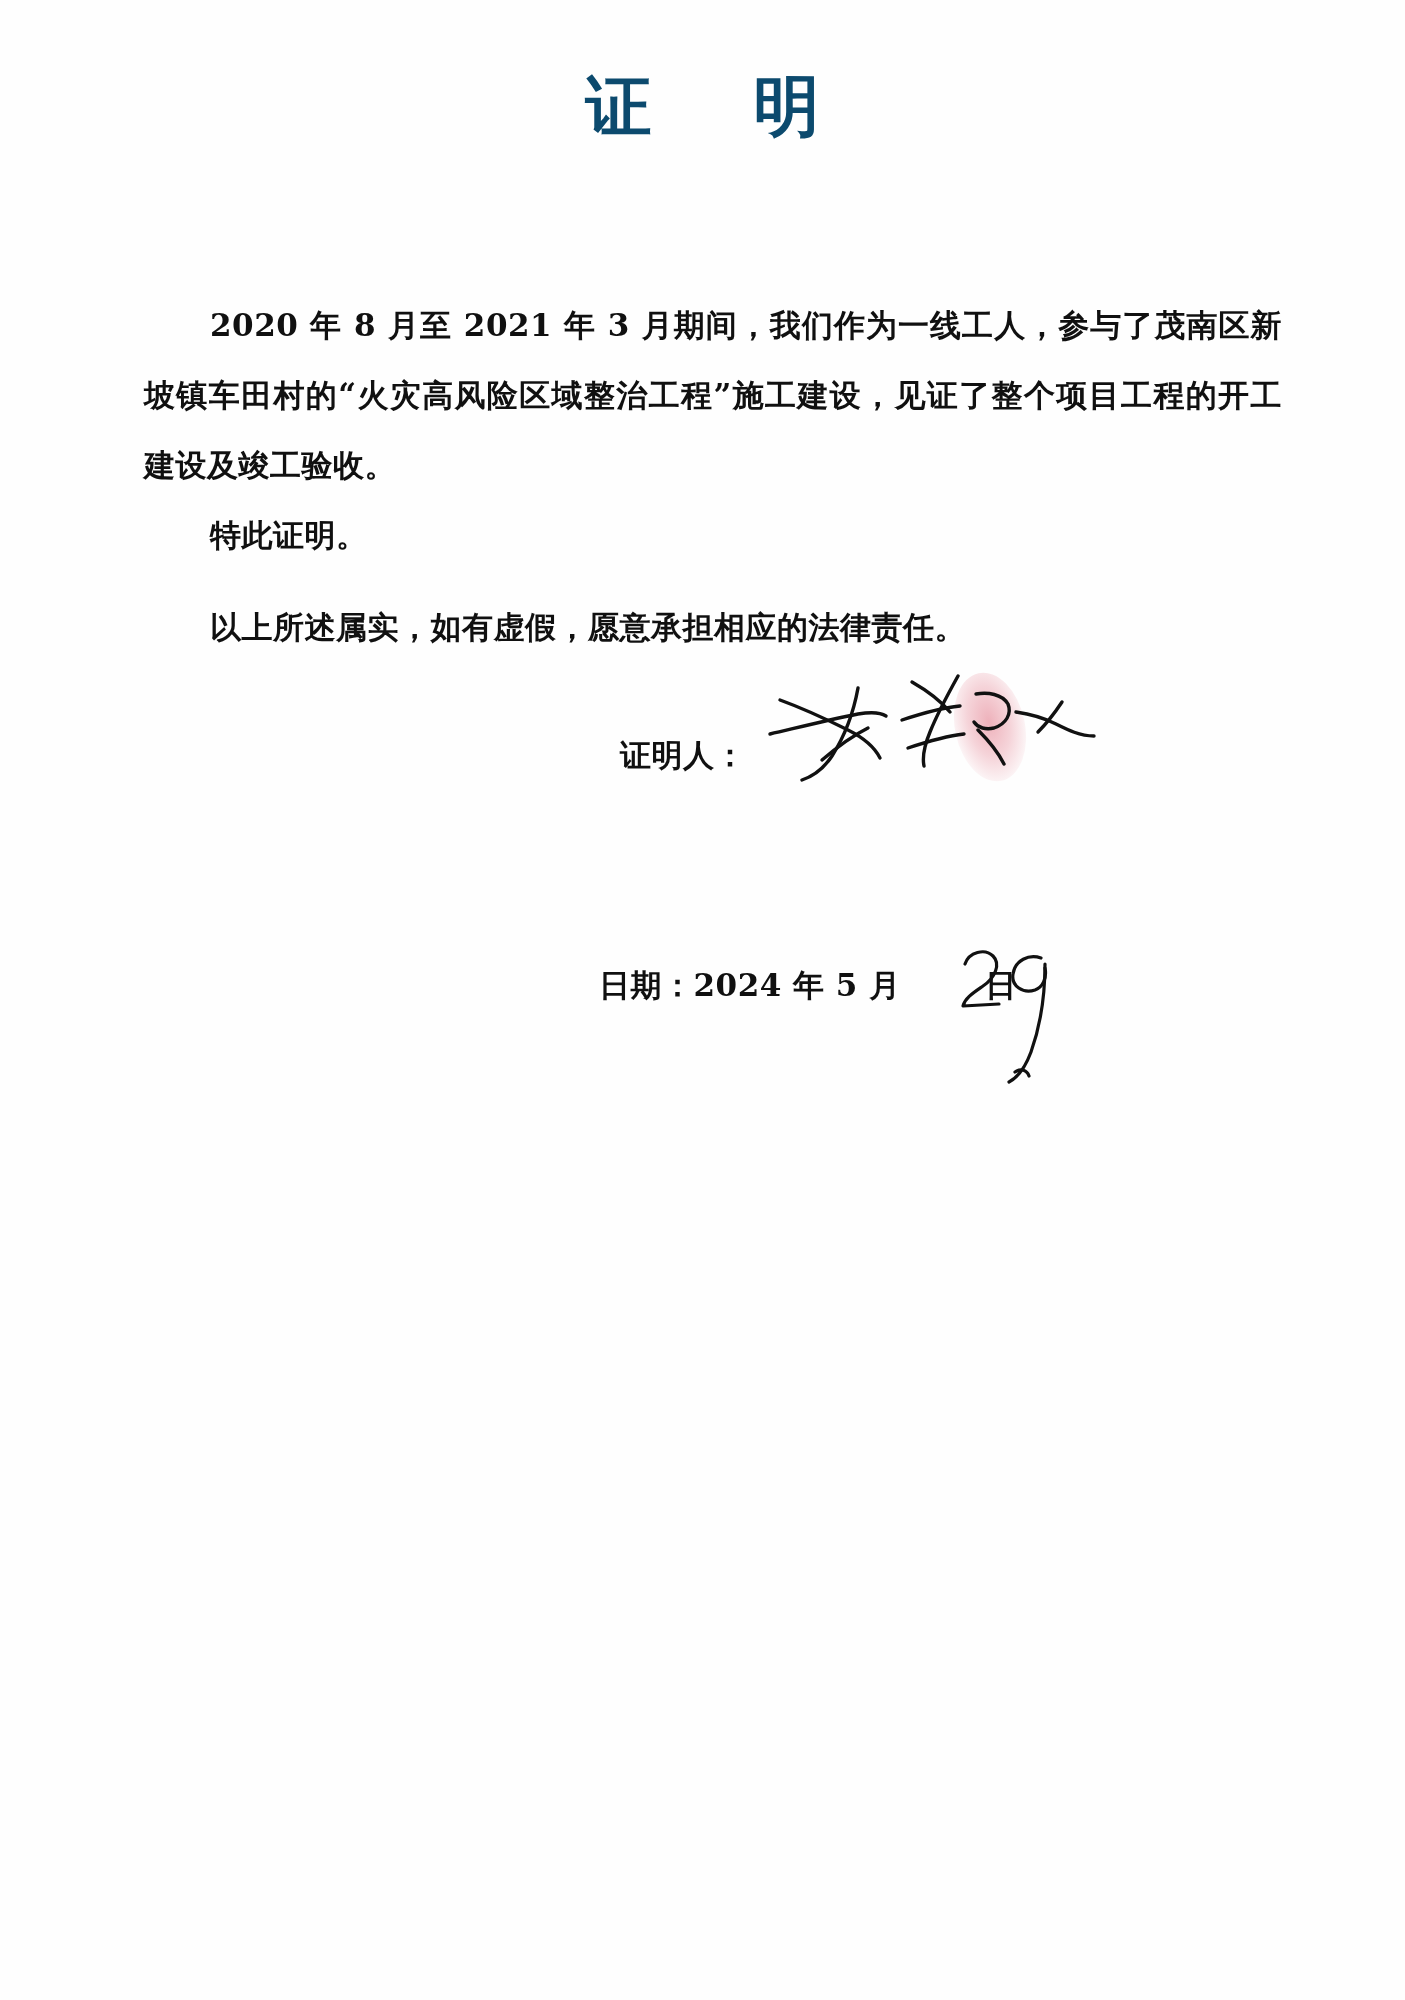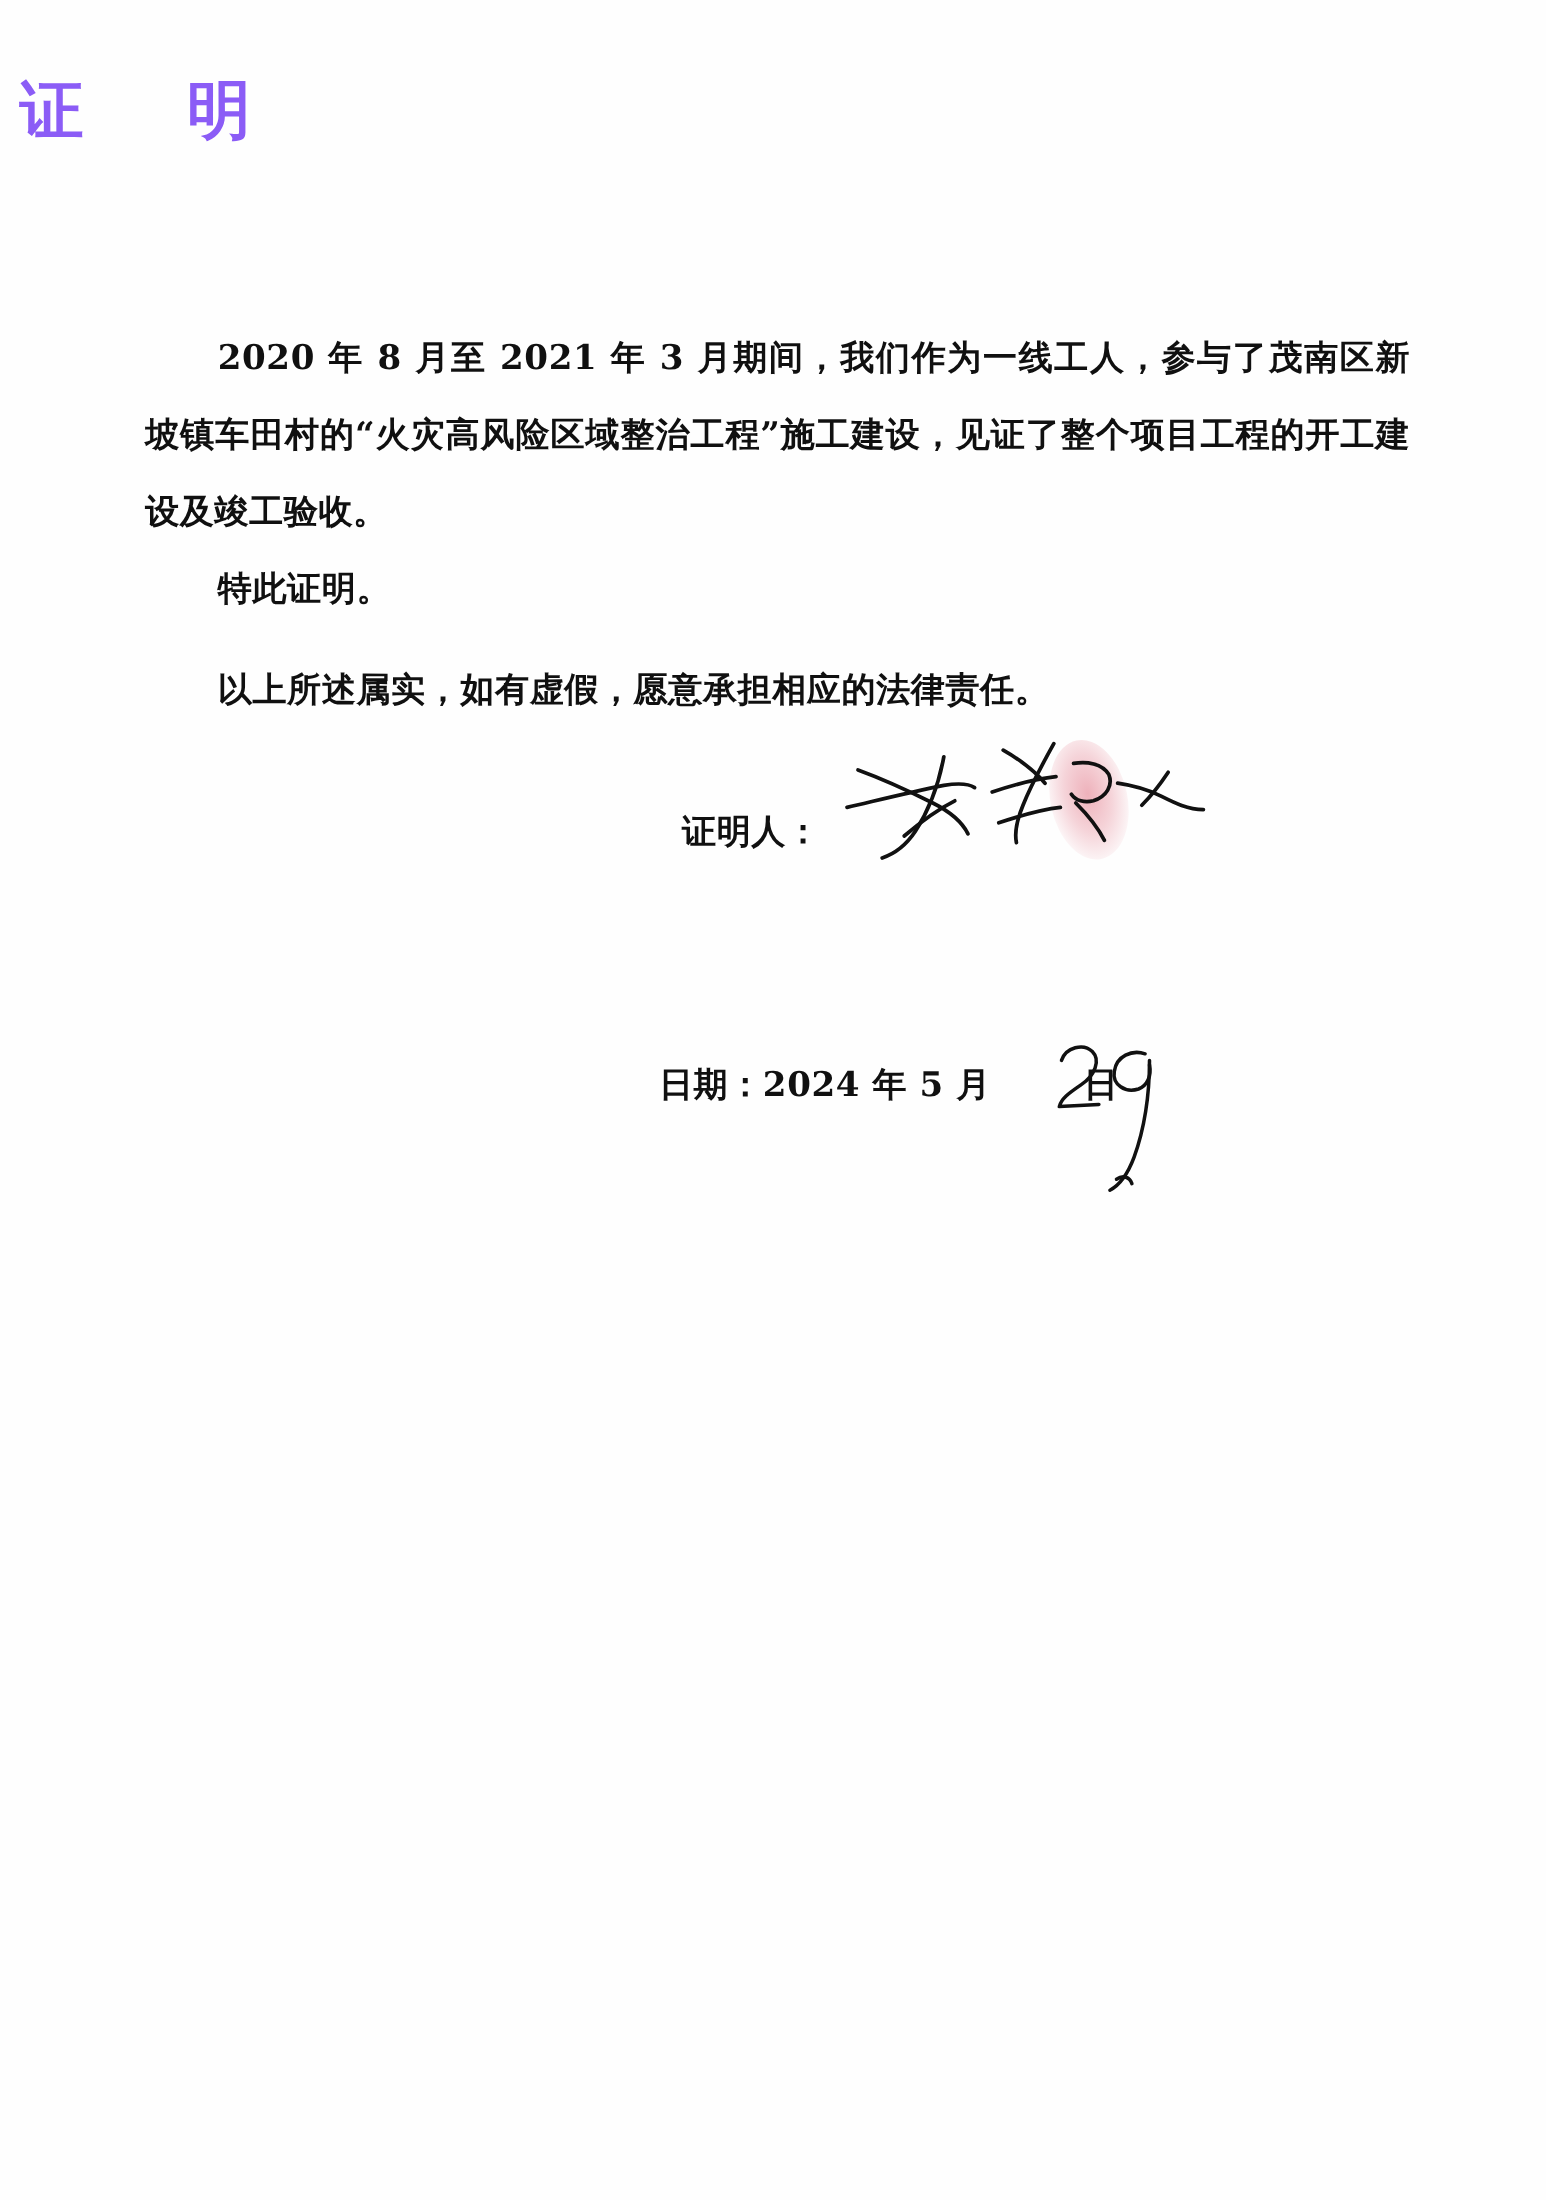--- a/index.html
+++ b/index.html
@@ -23,44 +23,45 @@
     width: 1405px;
     height: 2000px;
     background: #fefefe;
   }
 
   .doc-title {
     position: absolute;
     left: 0;
     top: 62px;
     width: 1405px;
-    text-align: left;
-    font-size: 58px;
+    text-align: center;
+    font-size: 66px;
     font-weight: bold;
     letter-spacing: 18px;
     text-indent: 18px;
     font-family: "DejaVu Serif", "Liberation Serif", serif;
-    color: #8b5cf6;
+    color: #0c4a6e;
   }
 
   .body-block {
     position: absolute;
     left: 132px;
     top: 290px;
     width: 1150px;
   }
 
   .para {
     font-size: 31px;
     font-weight: bold;
     line-height: 70px;
     text-align: justify;
     text-justify: inter-ideograph;
     letter-spacing: 0.5px;
     color: #101010;
+    margin-left: 12px;
   }
 
   .para.indent {
     text-indent: 66px;
   }
 
   .para-gap {
     margin-top: 22px;
   }
 

